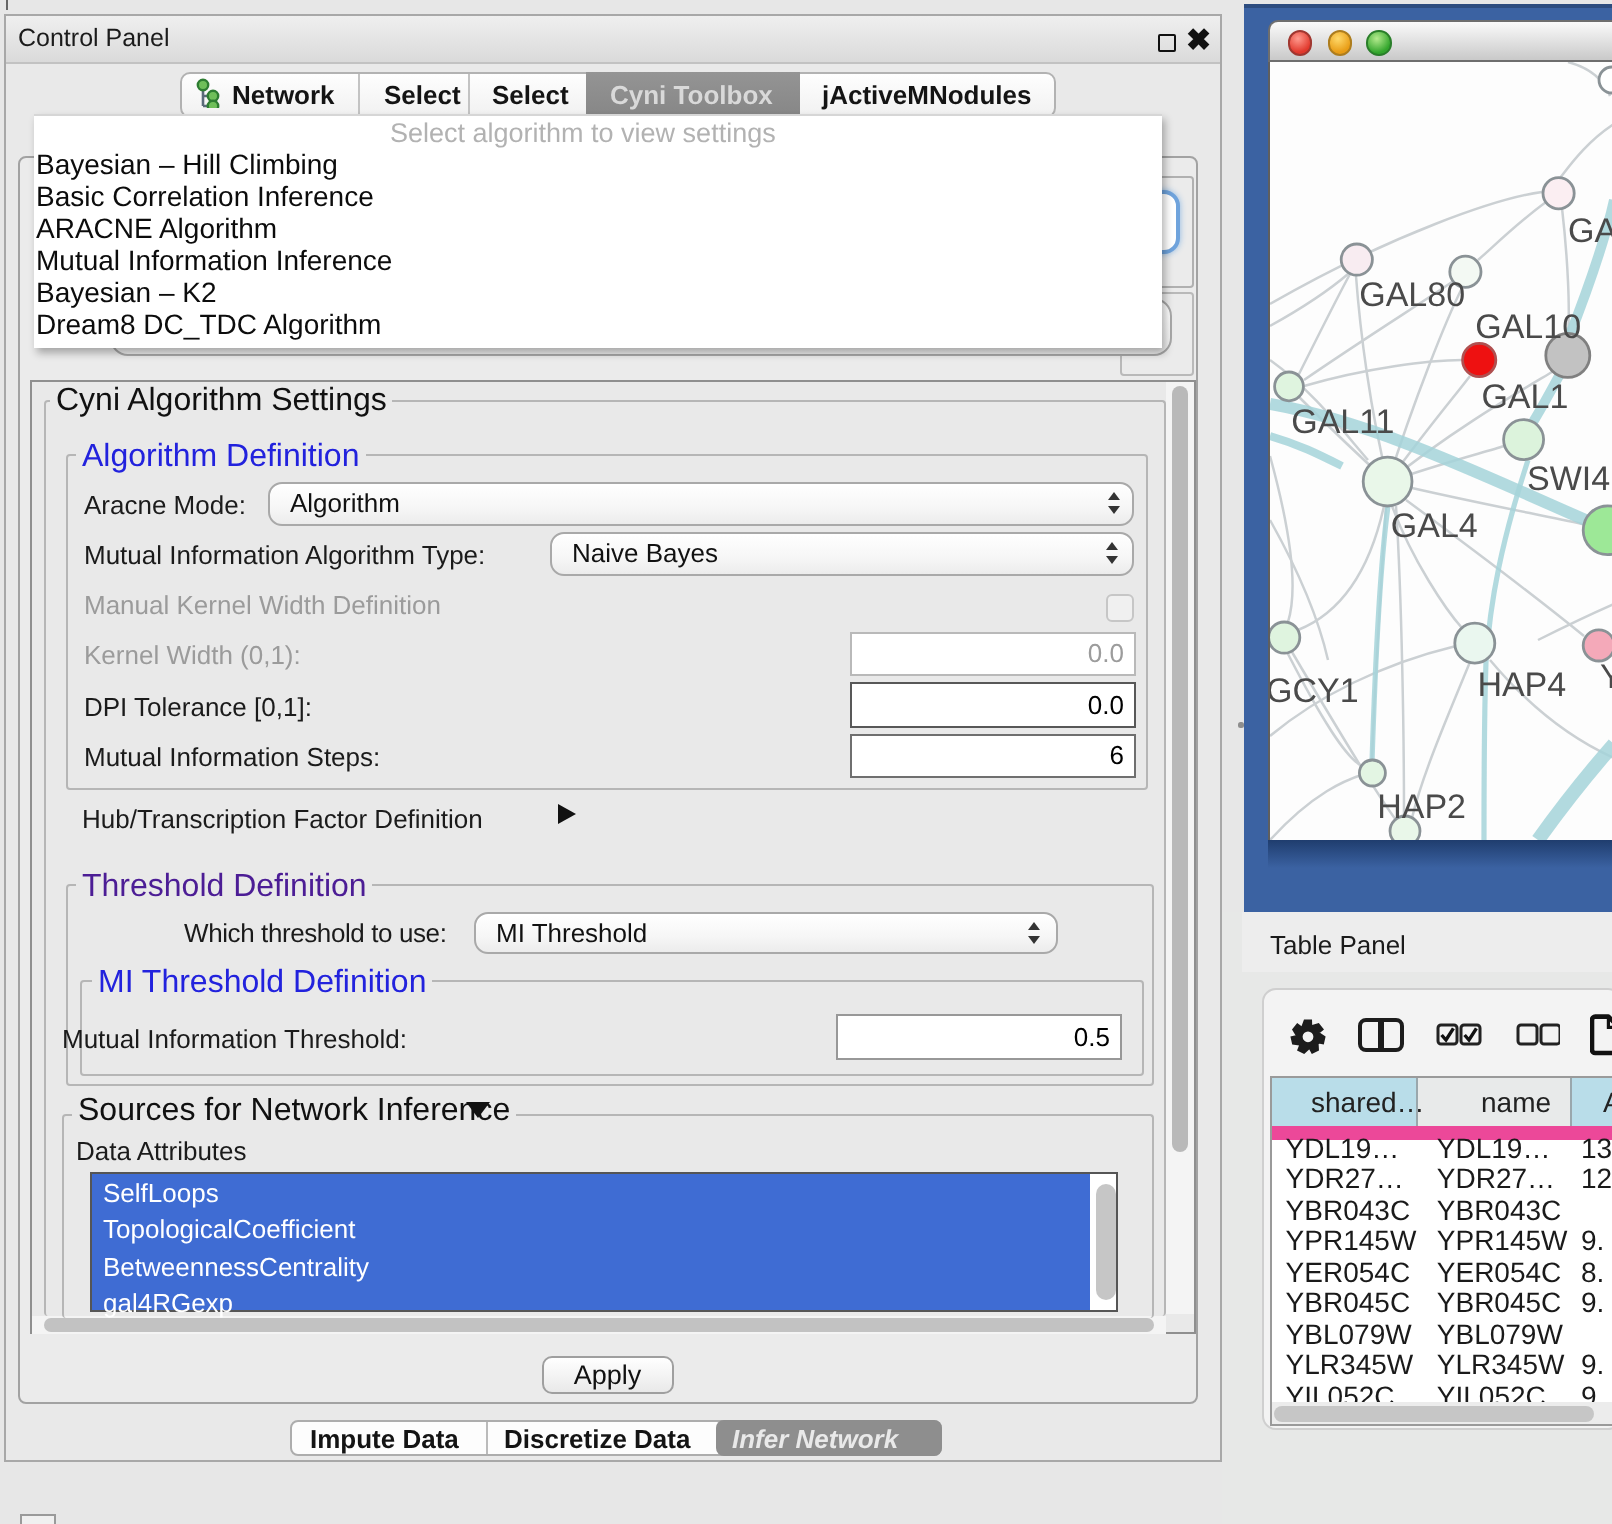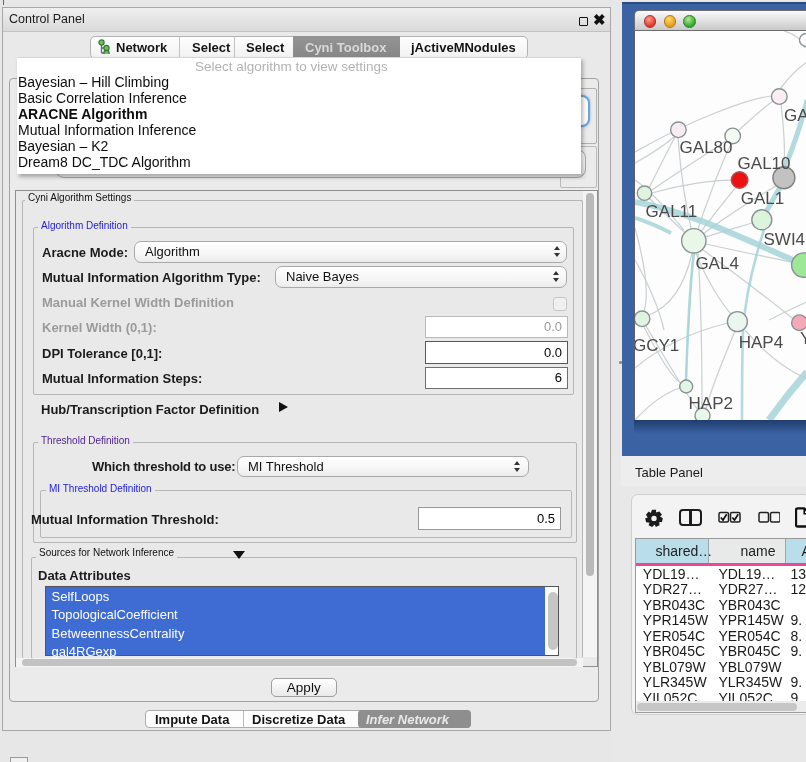--- a/index.html
+++ b/index.html
@@ -1,33 +1,33 @@
 <!DOCTYPE html>
 <html><head>
 <meta charset="utf-8">
 <style>
   html,body{margin:0;padding:0;}
   body{width:806px;height:762px;position:relative;overflow:hidden;
        font-family:"Liberation Sans",sans-serif;background:#e7e7e7;}
   .ab{position:absolute;}
   .lbl{font-size:13px;color:#1b1b1b;white-space:nowrap;}
-  .b{font-weight:bold;}
+  .b{font-weight:normal;}
   .dis{color:#9b9b9b;}
   .combo{position:absolute;background:linear-gradient(#ffffff,#f6f6f6 60%,#ececec);
          border:1px solid #a9a9a9;border-radius:7px;box-shadow:inset 0 1px 0 #fff;}
   .combo .ct{position:absolute;left:10px;top:0;bottom:0;display:flex;align-items:center;
          font-size:13px;color:#111;}
   .tri-u{position:absolute;width:0;height:0;border-left:3.2px solid transparent;
          border-right:3.2px solid transparent;border-bottom:4.8px solid #333;}
   .tri-d{position:absolute;width:0;height:0;border-left:3.2px solid transparent;
          border-right:3.2px solid transparent;border-top:4.8px solid #333;}
   .field{position:absolute;background:#fff;font-size:13px;display:flex;
          align-items:center;justify-content:flex-end;padding-right:5px;}
   .grp{position:absolute;border:1px solid #b6b6b6;border-radius:2px;}
-  .gtitle{position:absolute;background:#e9e9e9;font-size:10px;padding:0 3px;white-space:nowrap;}
+  .gtitle{position:absolute;background:#e9e9e9;font-size:16px;padding:0 3px;white-space:nowrap;}
   .tabtxt{font-size:13px;font-weight:bold;color:#141414;}
 </style>
 </head>
 <body>
 
 <div class="ab" style="left:2px;top:7px;width:609px;height:724px;background:#e9e9e9;
      border:1px solid #a8a8a8;box-sizing:border-box;"></div>
 <div class="ab" style="left:3px;top:8px;width:607px;height:23px;
      background:linear-gradient(#efefef,#dadada);border-bottom:1px solid #c2c2c2;"></div>
 <div class="ab lbl" style="left:9px;top:12px;font-size:12.5px;">Control Panel</div>
@@ -277,21 +277,21 @@
     <path d="M14.3 6.5 L16.5 9 L20.2 3.2"></path>
   </g>
 </svg>
 <svg class="ab" style="left:795px;top:507px;" width="16" height="21" viewBox="0 0 16 21">
   <path fill="none" stroke="#111" stroke-width="2.3" stroke-linejoin="round" d="M2.6 1.3 H9.2 L14.6 6.7 V17.9 A1.6 1.6 0 0 1 13 19.5 H2.6 A1.6 1.6 0 0 1 1 17.9 V2.9 A1.6 1.6 0 0 1 2.6 1.3 Z"></path>
   <path fill="none" stroke="#111" stroke-width="1.6" d="M9.2 1.3 V6.7 H14.6"></path>
 </svg>
 
 <div class="ab" style="left:634.5px;top:537.5px;width:171.5px;height:175px;border:1px solid #9a9a9a;
      border-right:none;box-sizing:border-box;background:#fff;overflow:hidden;">
-  <div style="position:absolute;left:0;top:0;width:100%;height:24.5px;border-bottom:3px solid #ec4899;">
+  <div style="position:absolute;left:0;top:0;width:100%;height:24.5px;border-bottom:7px solid #ec4899;">
     <div style="position:absolute;left:0;top:0;width:73.5px;height:24.5px;background:#b9dde9;border-right:1px solid #9aa7ac;box-sizing:border-box;"></div>
     <div style="position:absolute;left:73.5px;top:0;width:77px;height:24.5px;background:#e8eaea;border-right:1px solid #9aa7ac;box-sizing:border-box;"></div>
     <div style="position:absolute;left:150.5px;top:0;width:21px;height:24.5px;background:#b9dde9;"></div>
     <div style="position:absolute;left:20px;top:4.5px;font-size:14px;color:#222;">shared…</div>
     <div style="position:absolute;left:105px;top:4.5px;font-size:14px;color:#222;">name</div>
     <div style="position:absolute;left:166px;top:4.5px;font-size:14px;color:#222;">A</div>
   </div>
   <div style="position:absolute;left:0;top:28px;width:100%;height:134.9px;overflow:hidden;
        font-size:14px;color:#1a1a1a;">
     <div style="position:relative;line-height:15.5px;">

